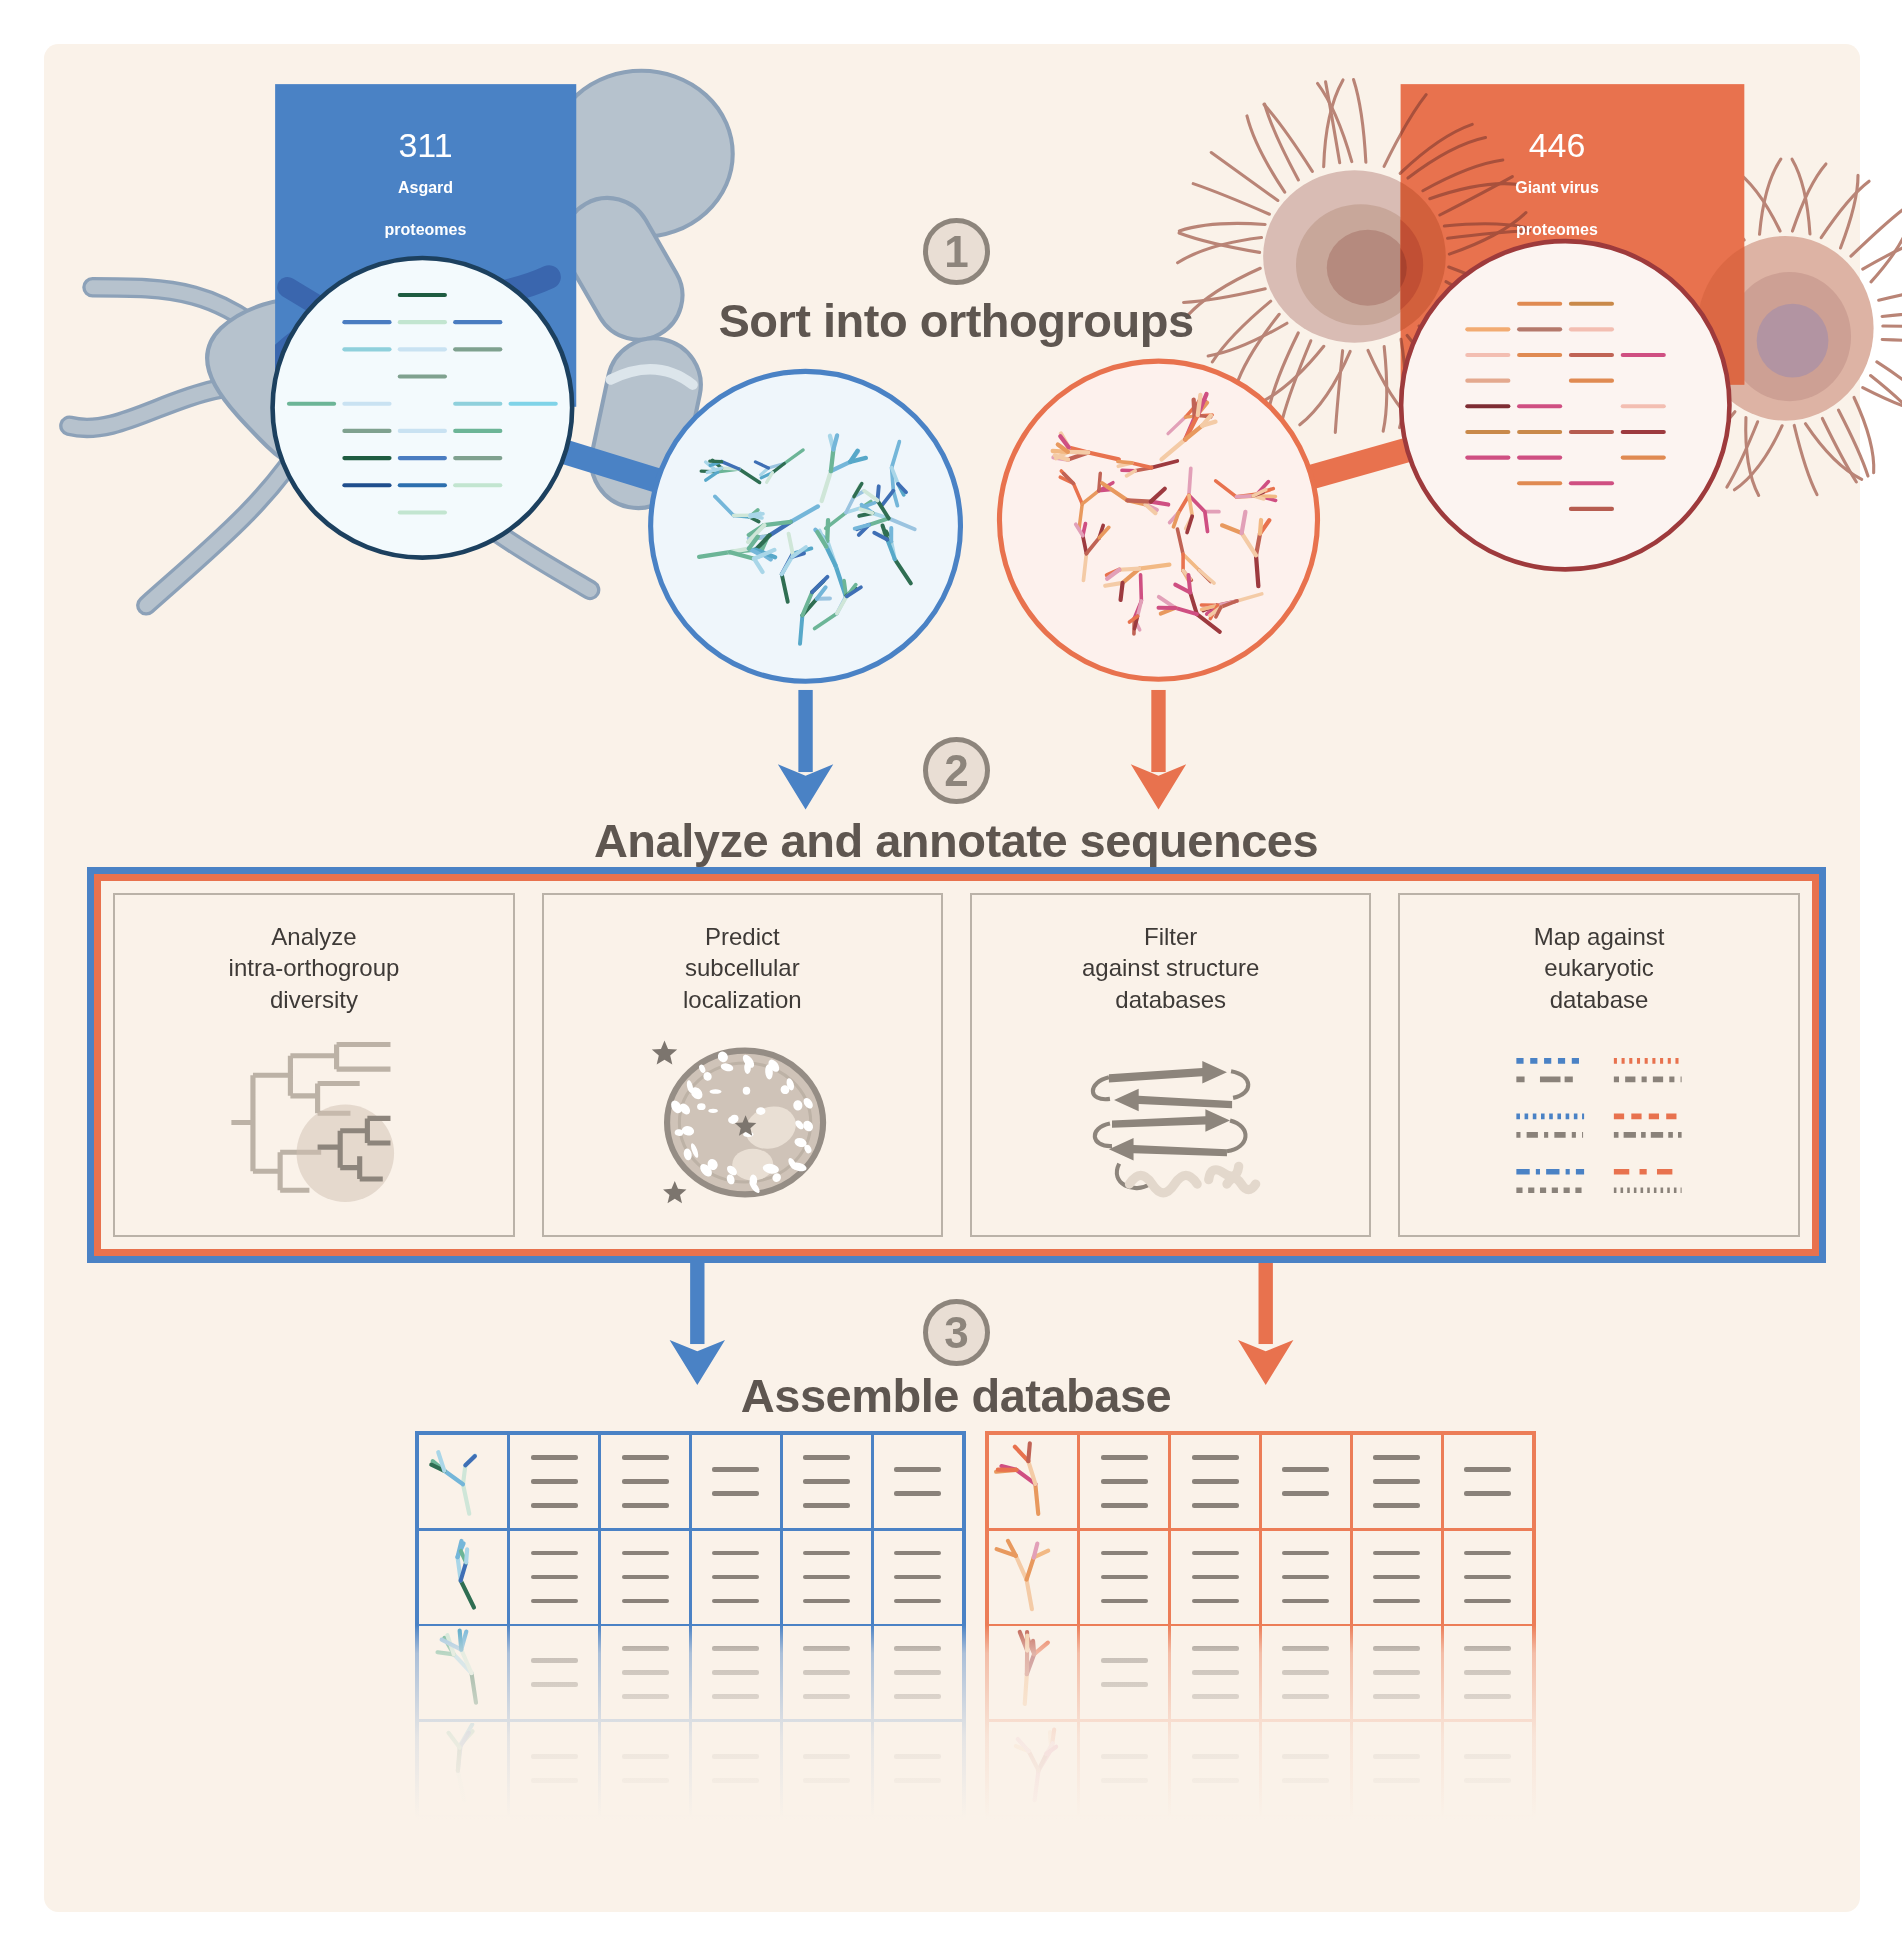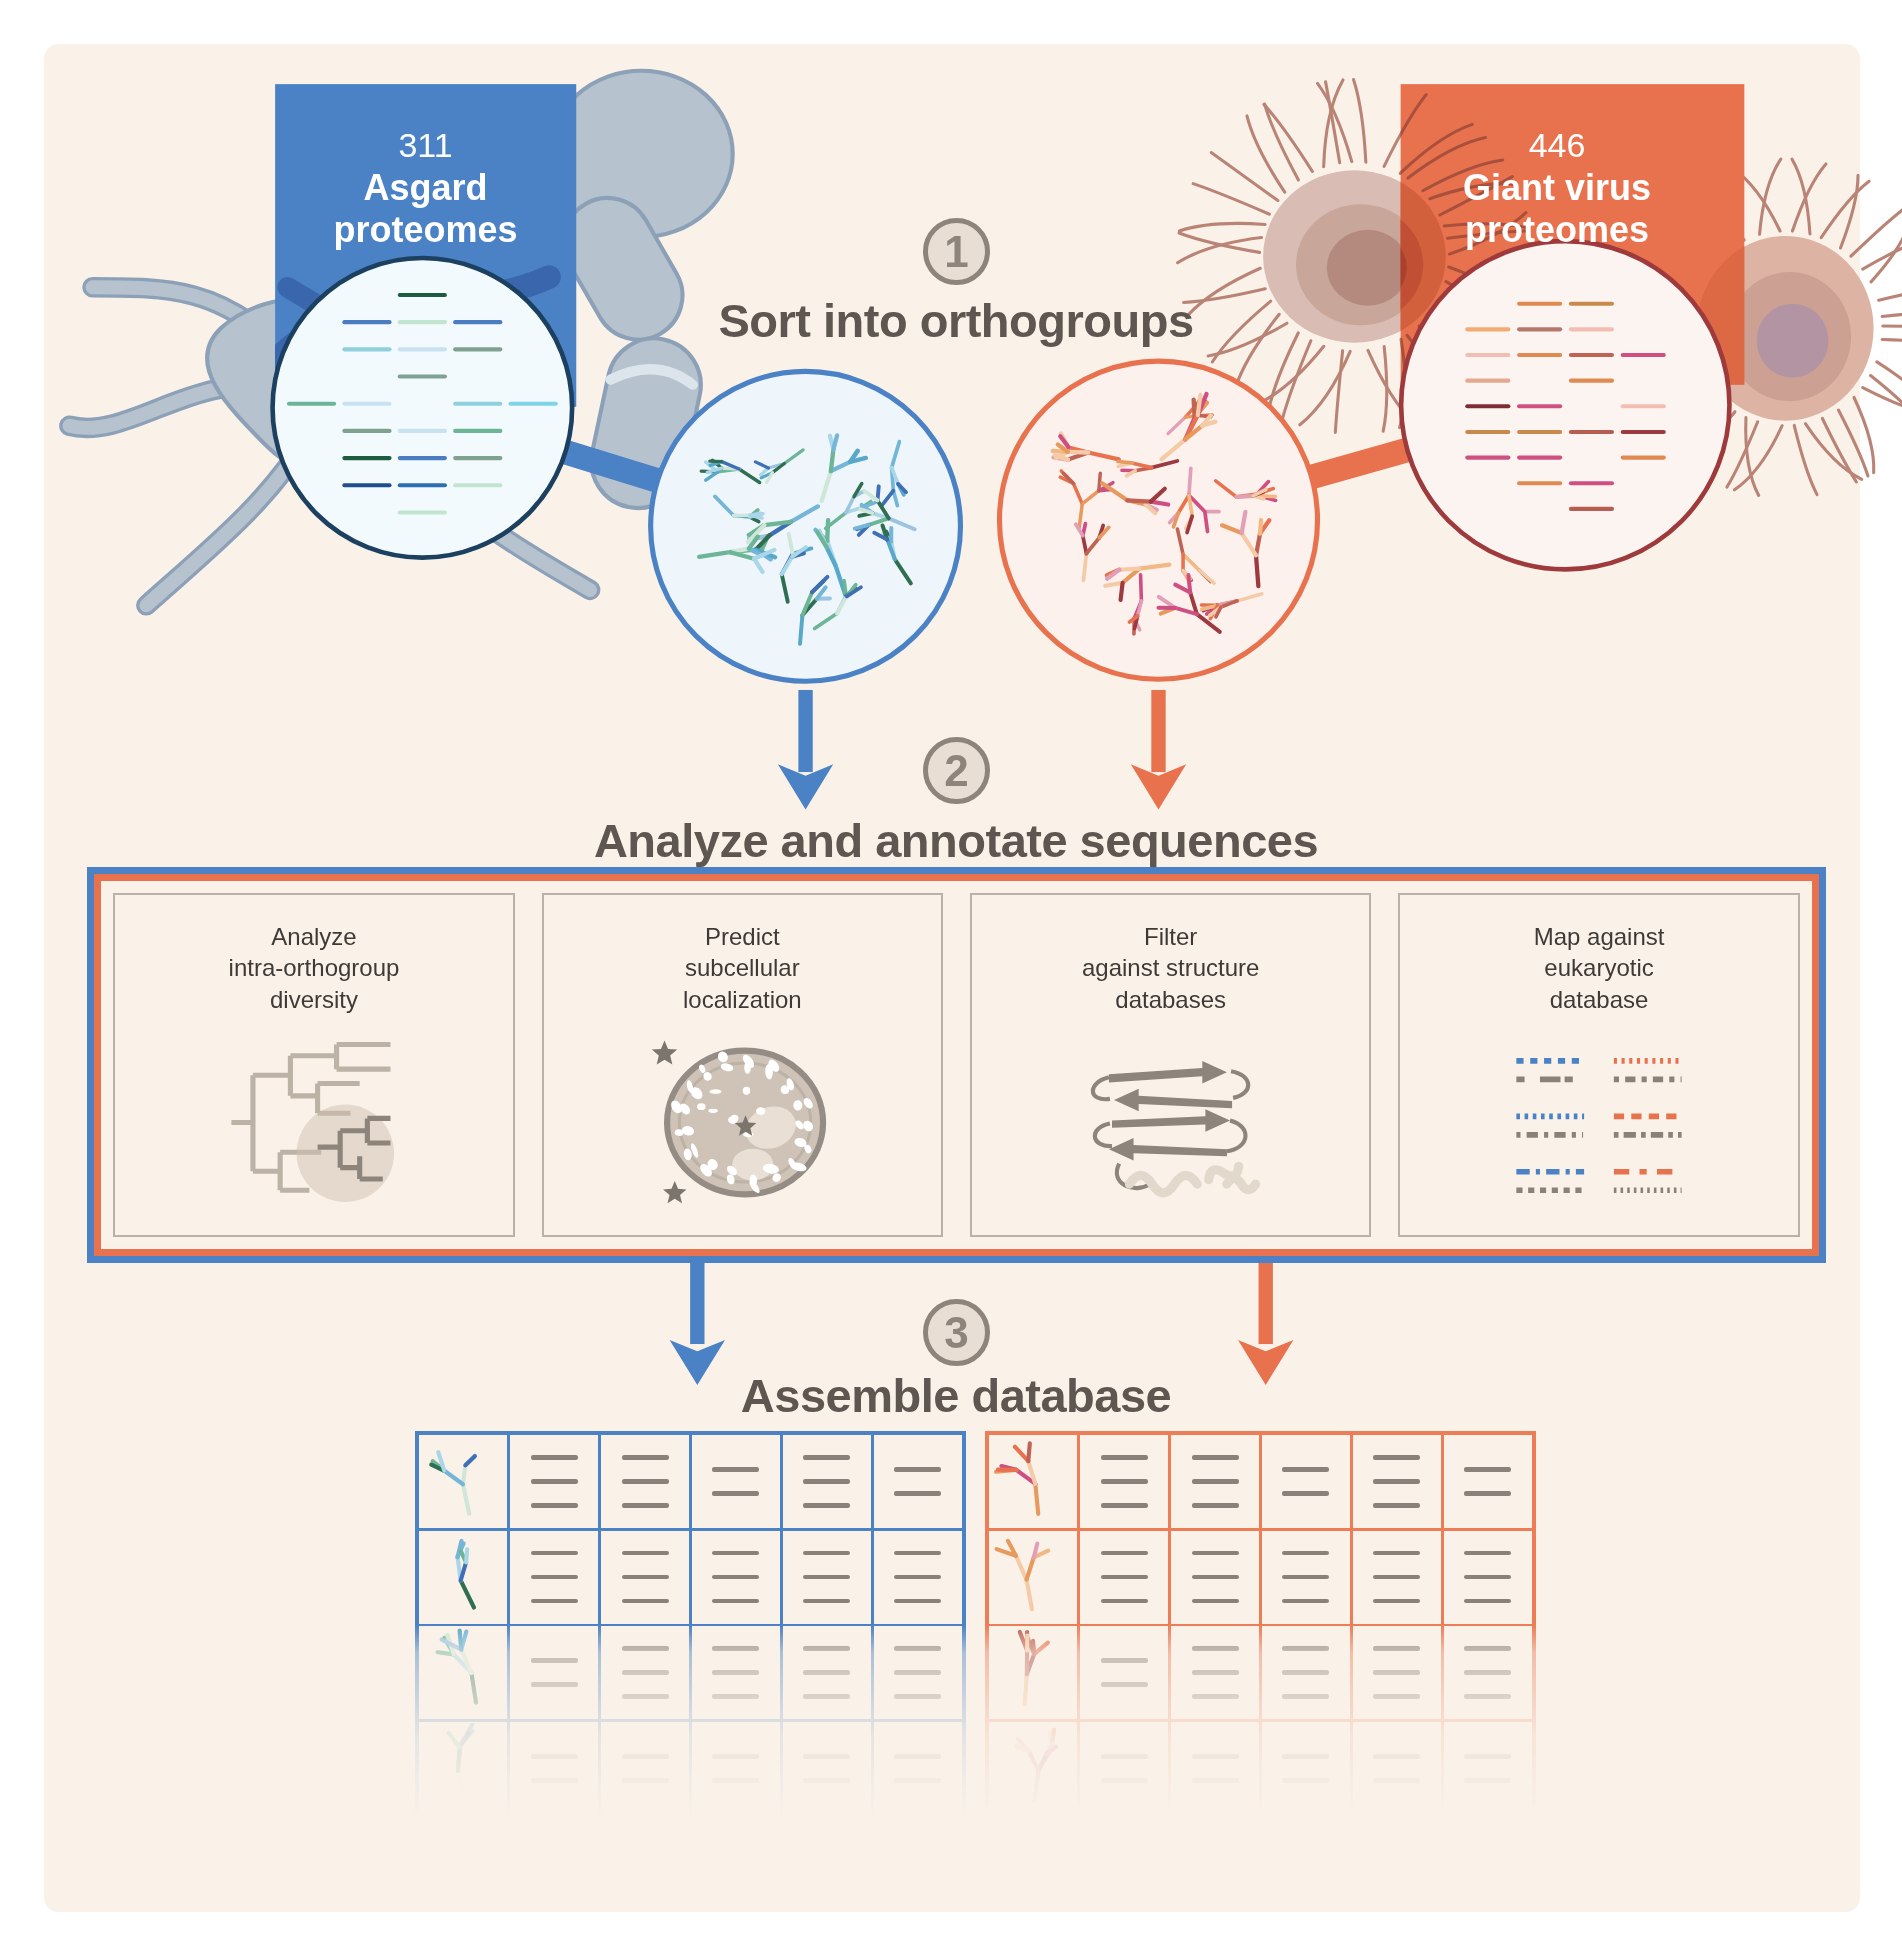--- a/index.html
+++ b/index.html
@@ -9,21 +9,21 @@
   }
   .canvas{
     position:absolute;left:44px;top:44px;width:1816px;height:1868px;
     background:#FAF2E9;border-radius:14.4px;
   }
   svg.art{position:absolute;left:0;top:0;width:1903px;height:1955px;}
 
   
   .box-label{position:absolute;text-align:center;color:#FFFFFF;}
   .box-label .count{display:block;font-size:34px;font-weight:400;line-height:44px;}
-  .box-label .line{display:block;font-size:36px;font-weight:700;line-height:42px;}
+  .box-label .line{display:block;font-size:16px;font-weight:700;line-height:42px;}
   .box-label.blue{left:275px;top:123px;width:301px;}
   .box-label.orange{left:1401px;top:123px;width:312px;}
 
   .badge{
     position:absolute;width:67px;height:67px;box-sizing:border-box;
     background:#E9DED4;border:5.6px solid #8D857C;border-radius:50%;
     color:#8D857C;font-size:44px;font-weight:700;
     display:flex;align-items:center;justify-content:center;
   }
   .badge1{left:923px;top:218px;}

